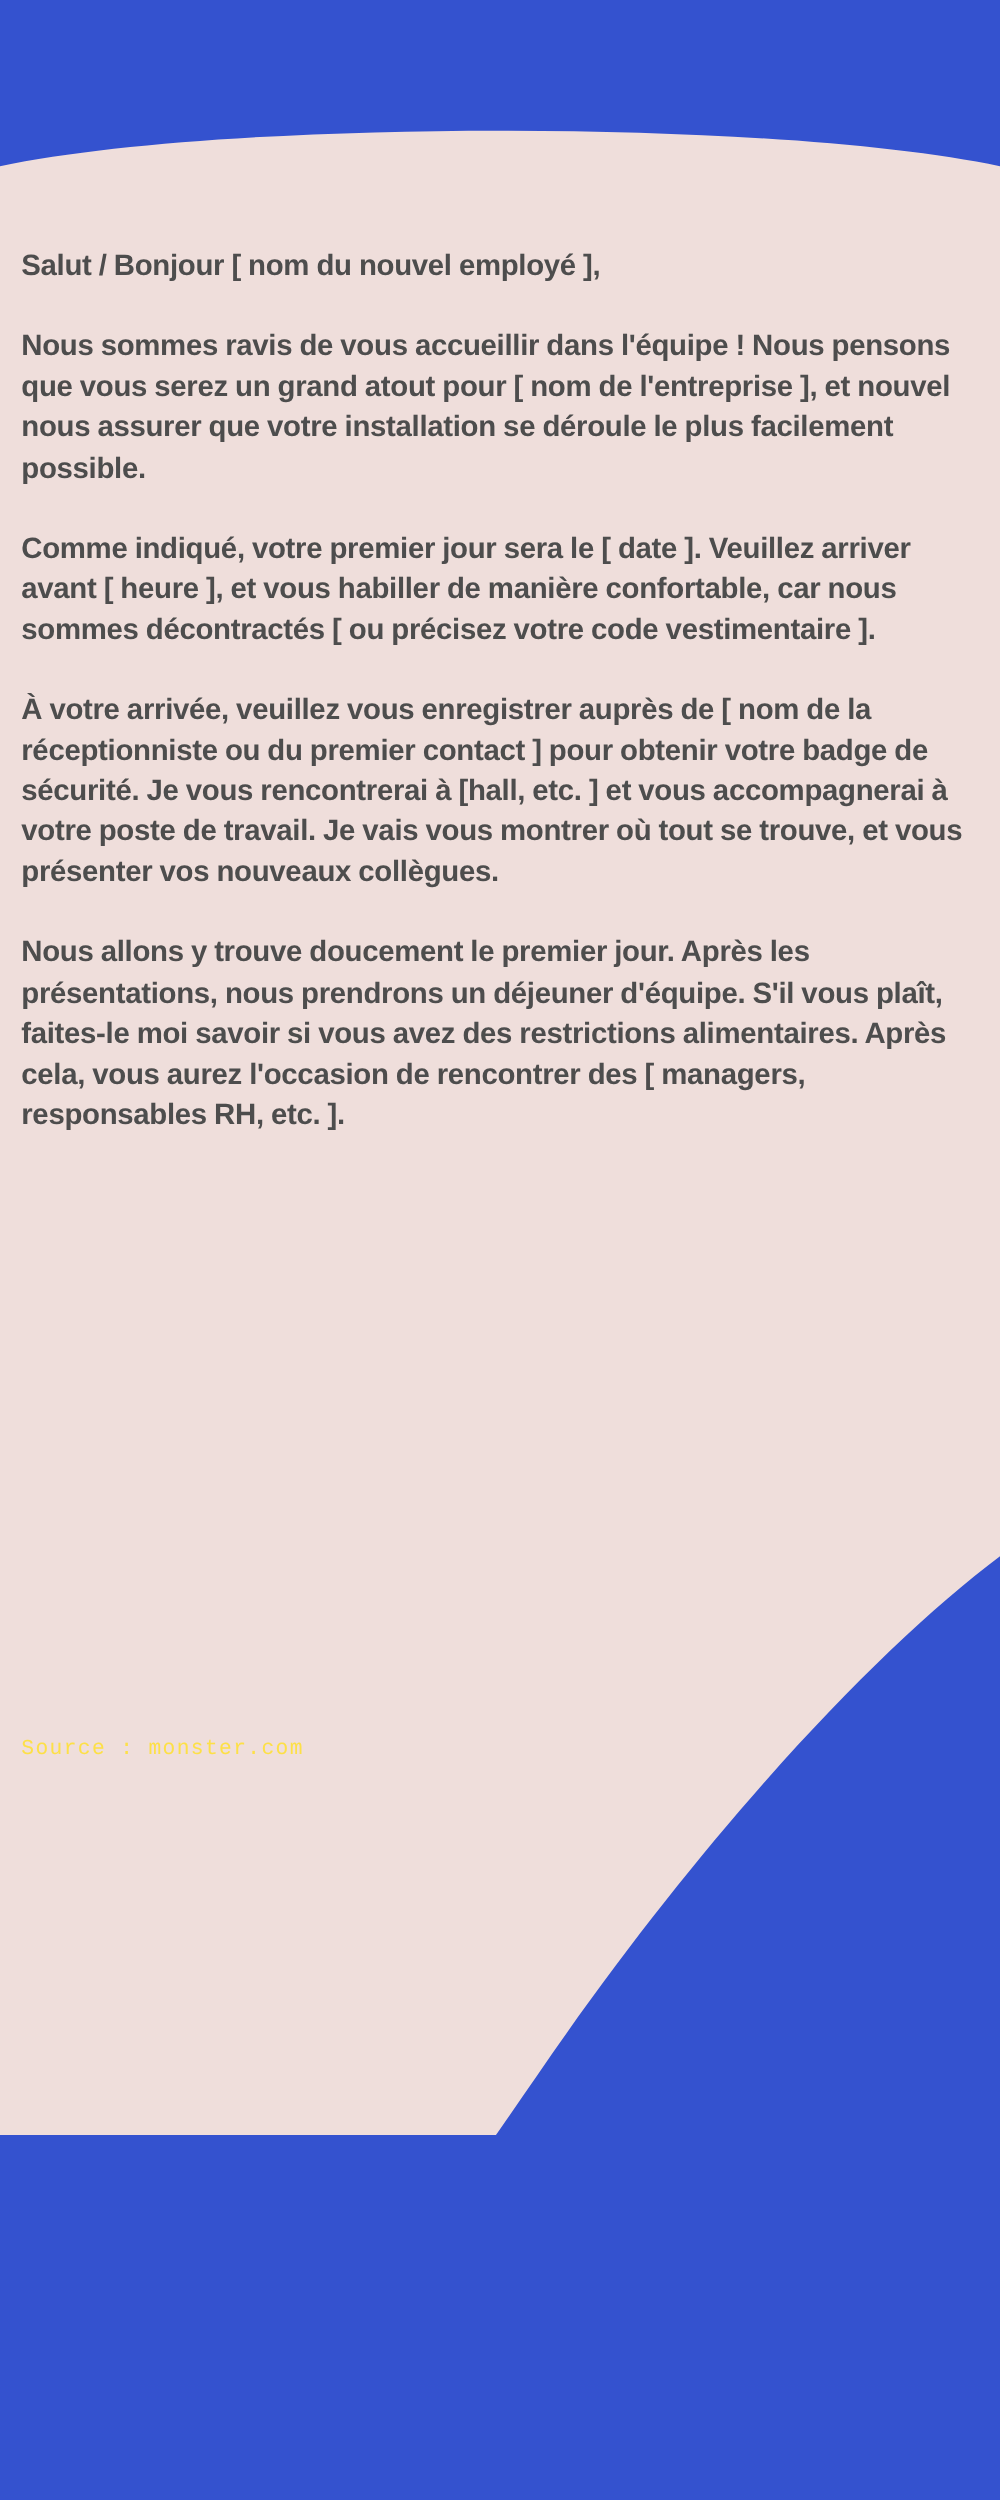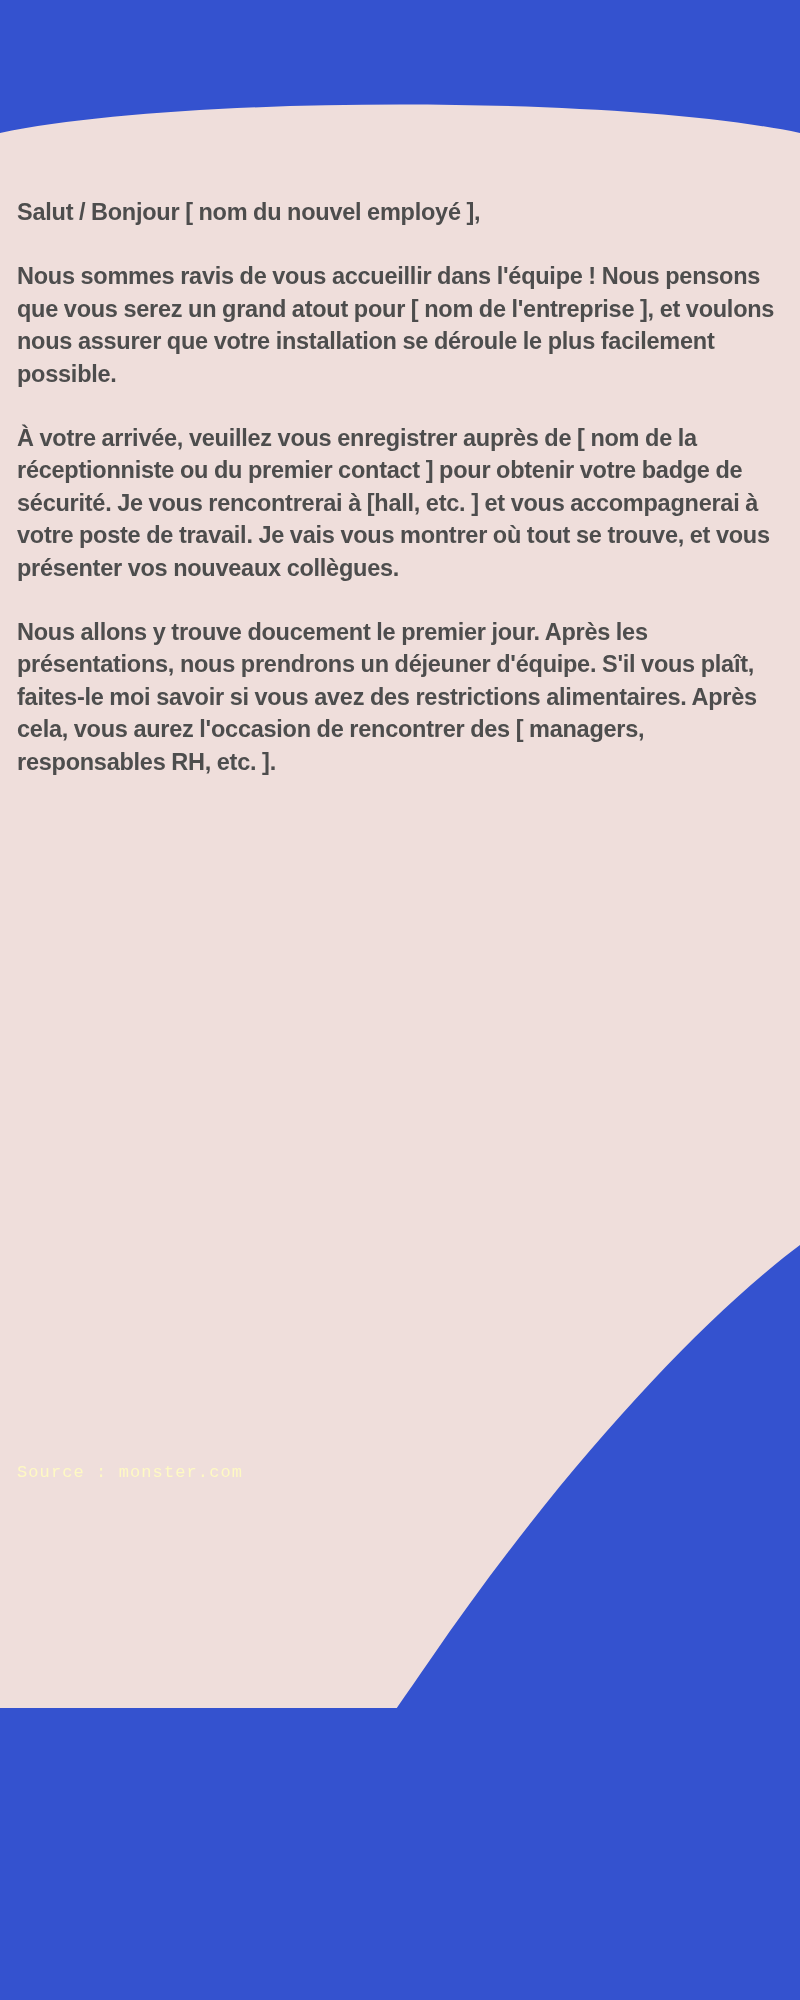--- a/index.html
+++ b/index.html
@@ -58,22 +58,22 @@
     line-height: 32.4px;
     letter-spacing: -0.25px;
     margin: 0 0 32px 0;
     word-spacing: -0.5px;
   }
   .para:last-child { margin-bottom: 0; }
 
   .source {
     position: absolute;
     left: 17px;
-    top: 1463px;
-    color: #fef9c3;
+    top: 1390px;
+    color: #fde047;
     font-family: "Liberation Mono", monospace;
     font-size: 17px;
     letter-spacing: 1.1px;
     font-weight: normal;
     text-decoration: none;
     white-space: nowrap;
   }
 </style>
 </head>
 <body>
@@ -90,21 +90,22 @@
                C 330 1805, 260 1900, 215 2000
                L 0 2000
                Z" fill="#efdedb"></path>
     </svg>
   </div>
 
   <div class="content">
 
     <div class="letter">
       <p class="para">Salut / Bonjour [ nom du nouvel employé ],</p>
-      <p class="para">Nous sommes ravis de vous accueillir dans l'équipe ! Nous pensons que vous serez un grand atout pour [ nom de l'entreprise ], et voulons nous assurer que votre installation se déroule le plus facilement possible.</p>
+      <p class="para">Nous sommes ravis de vous accueillir dans l'équipe ! Nous pensons que vous serez un grand atout pour [ nom de l'entreprise ], et nouvel nous assurer que votre installation se déroule le plus facilement possible.</p>
+      <p class="para">Comme indiqué, votre premier jour sera le [ date ]. Veuillez arriver avant [ heure ], et vous habiller de manière confortable, car nous sommes décontractés [ ou précisez votre code vestimentaire ].</p>
       <p class="para">À votre arrivée, veuillez vous enregistrer auprès de [ nom de la réceptionniste ou du premier contact ] pour obtenir votre badge de sécurité. Je vous rencontrerai à [hall, etc. ] et vous accompagnerai à votre poste de travail. Je vais vous montrer où tout se trouve, et vous présenter vos nouveaux collègues.</p>
       <p class="para">Nous allons y trouve doucement le premier jour. Après les présentations, nous prendrons un déjeuner d'équipe. S'il vous plaît, faites-le moi savoir si vous avez des restrictions alimentaires. Après cela, vous aurez l'occasion de rencontrer des [ managers, responsables RH, etc. ].</p>
     </div>
 
     <a class="source" href="#">Source : monster.com</a>
 
   </div>
 </div>
 
 </body></html>

